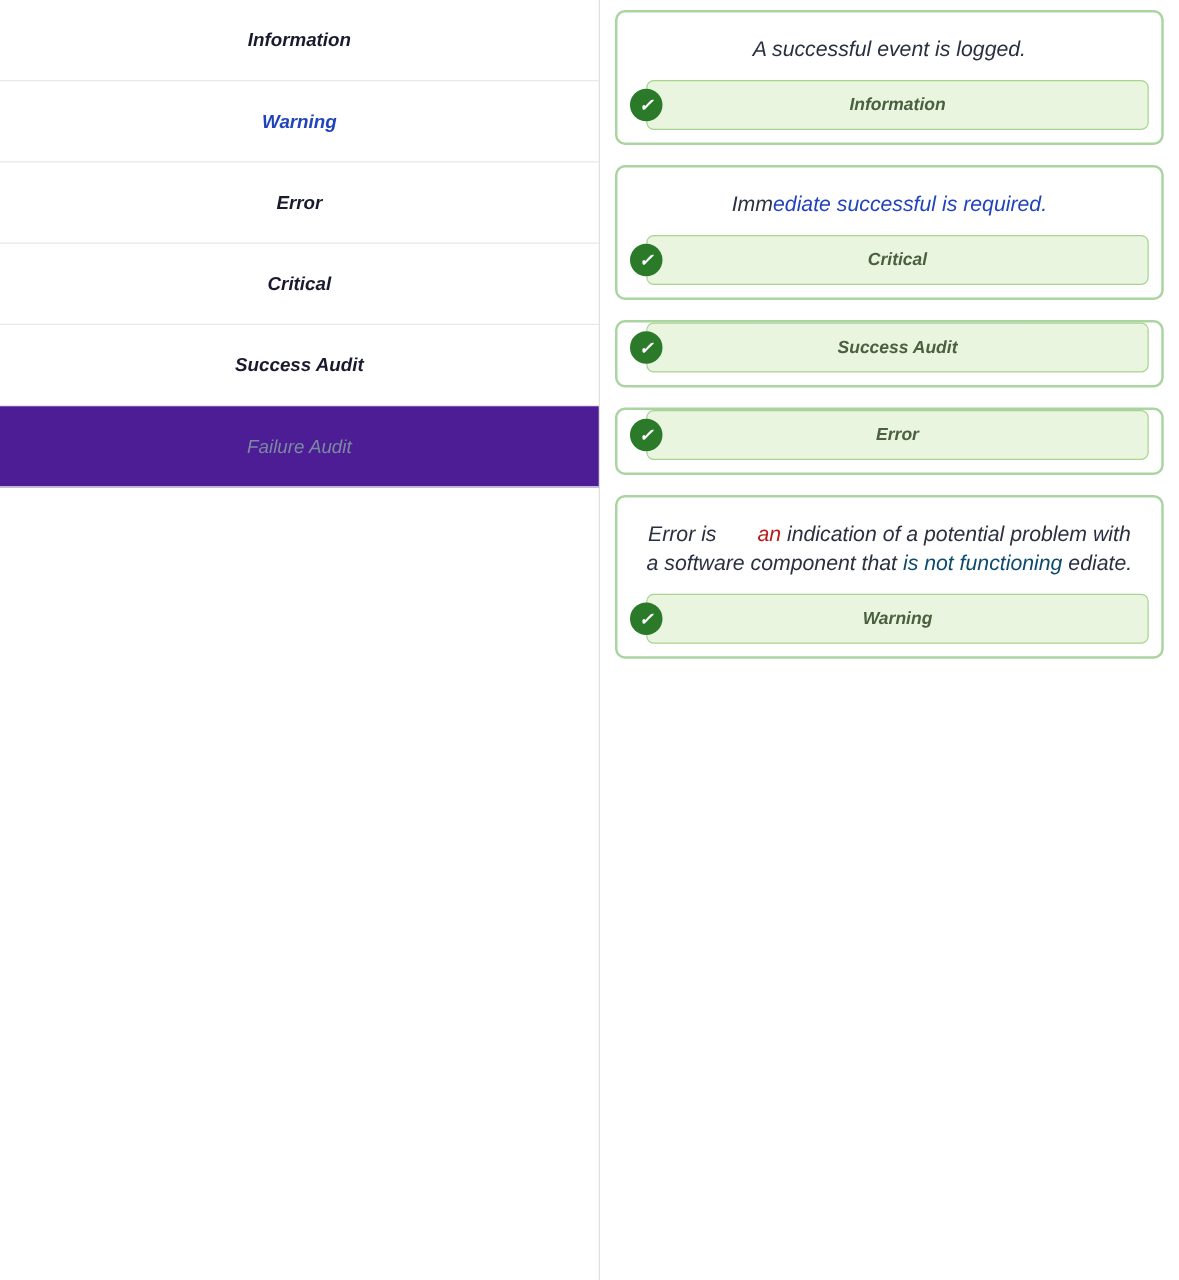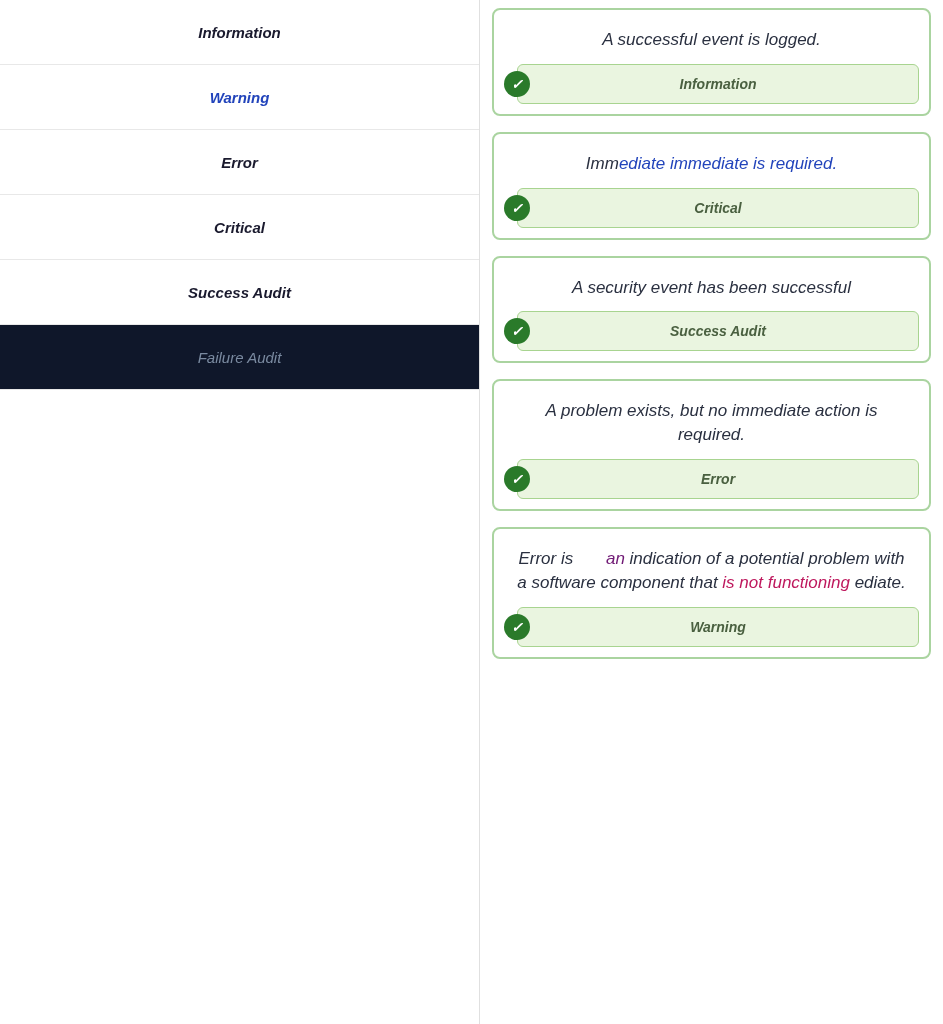--- a/index.html
+++ b/index.html
@@ -30,21 +30,21 @@
       border-bottom: 1px solid #e8e8e8;
       padding: 22px 20px;
       display: flex;
       align-items: center;
       justify-content: center;
       min-height: 65px;
       cursor: pointer;
     }
 
     .left-item.active {
-      background: #0f172a;
+      background: #4c1d95;
     }
 
     .left-item-label {
       font-size: 15px;
       font-weight: bold;
       color: #1a1a2e;
       text-align: center;
     }
 
     .left-item-label.warning {
@@ -158,57 +158,51 @@
     <div class="card-badge-row">
       <div class="check-icon"></div>
       <div class="badge-box">
         <span class="badge-label">Information</span>
       </div>
     </div>
   </div>
 
   <div class="right-card">
     <div class="card-description">
-      <span>Imm</span><span style="color:#2244bb;">ediate immediate is required.</span>
+      <span>Imm</span><span style="color:#2244bb;">ediate successful is required.</span>
     </div>
     <div class="card-badge-row">
       <div class="check-icon"></div>
       <div class="badge-box">
         <span class="badge-label">Critical</span>
       </div>
     </div>
   </div>
 
   <div class="right-card">
+    <div class="card-badge-row">
+      <div class="check-icon"></div>
+      <div class="badge-box">
+        <span class="badge-label">Success Audit</span>
+      </div>
+    </div>
+  </div>
+
+  <div class="right-card">
+    <div class="card-badge-row">
+      <div class="check-icon"></div>
+      <div class="badge-box">
+        <span class="badge-label">Error</span>
+      </div>
+    </div>
+  </div>
+
+  <div class="right-card">
     <div class="card-description">
-      <span>A security event has been successful</span>
-    </div>
-    <div class="card-badge-row">
-      <div class="check-icon"></div>
-      <div class="badge-box">
-        <span class="badge-label">Success Audit</span>
-      </div>
-    </div>
-  </div>
-
-  <div class="right-card">
-    <div class="card-description">
-      <span>A problem exists, but no immediate action is required.</span>
-    </div>
-    <div class="card-badge-row">
-      <div class="check-icon"></div>
-      <div class="badge-box">
-        <span class="badge-label">Error</span>
-      </div>
-    </div>
-  </div>
-
-  <div class="right-card">
-    <div class="card-description">
-      <span>Error is </span><span style="color:#701a75;margin-left:28px;">an</span><span> indication of a potential problem with a software component that </span><span style="color:#be185d;">is not functioning</span><span> ediate.</span>
+      <span>Error is </span><span style="color:#b91c1c;margin-left:28px;">an</span><span> indication of a potential problem with a software component that </span><span style="color:#0c4a6e;">is not functioning</span><span> ediate.</span>
     </div>
     <div class="card-badge-row">
       <div class="check-icon"></div>
       <div class="badge-box">
         <span class="badge-label">Warning</span>
       </div>
     </div>
   </div>
 
 </div>

